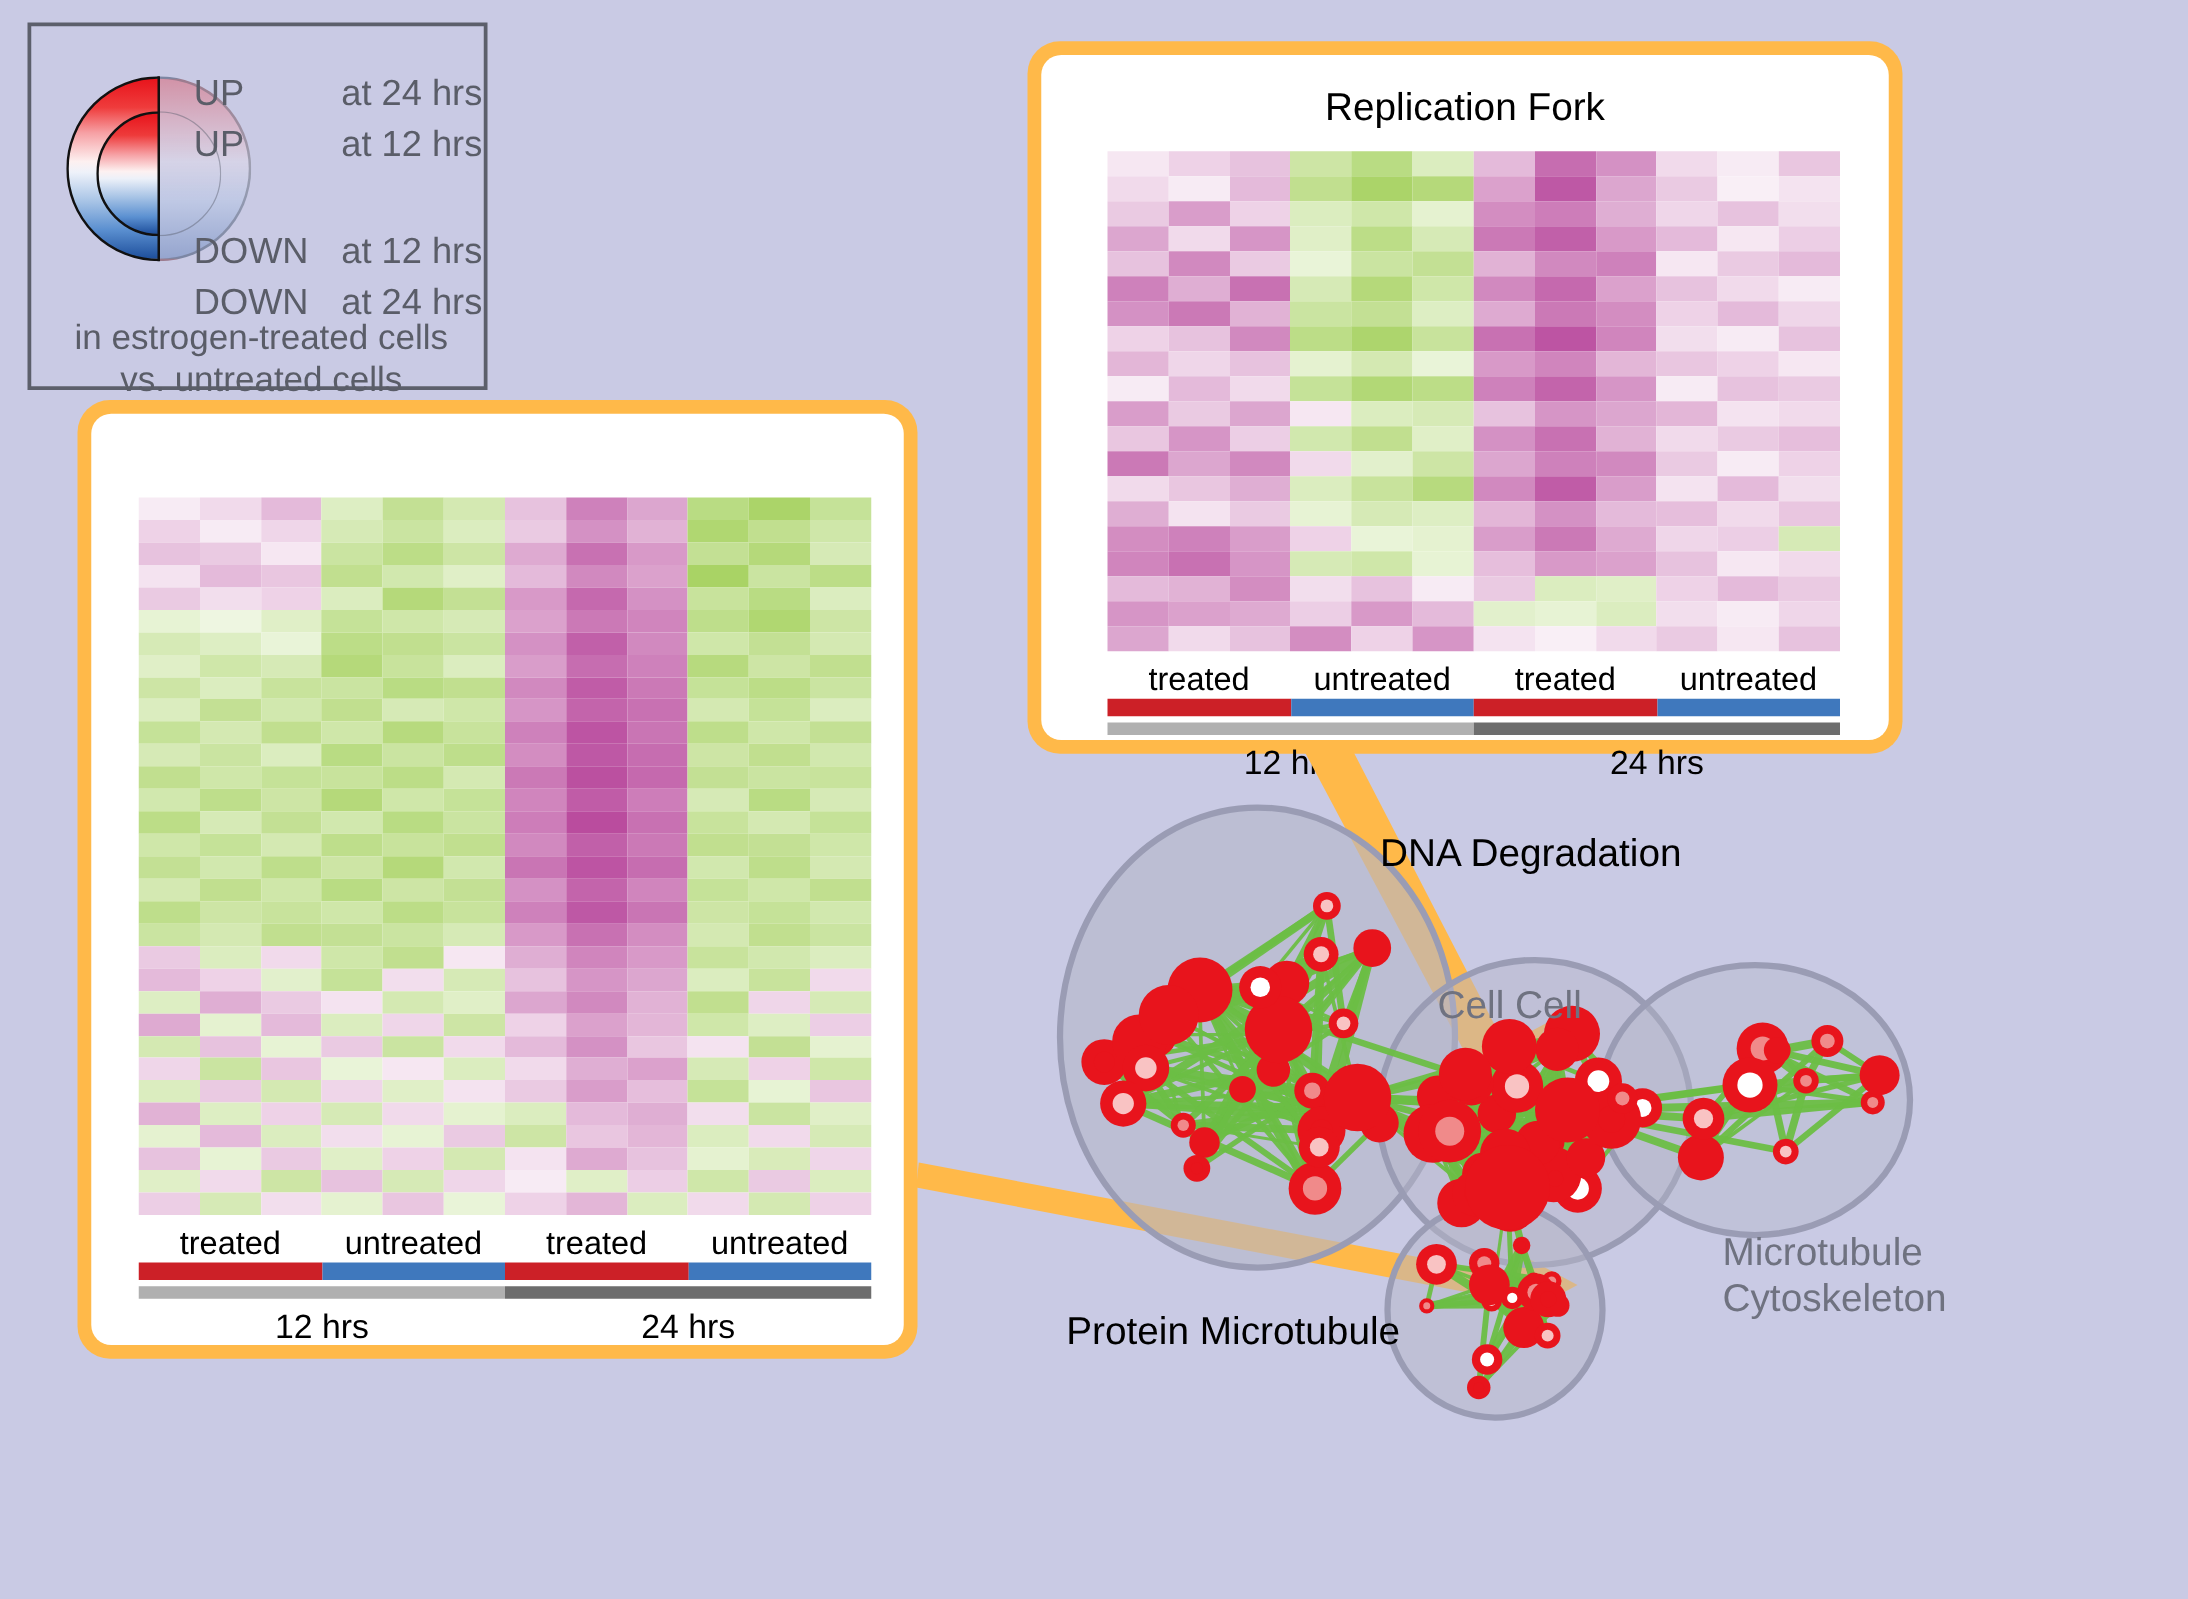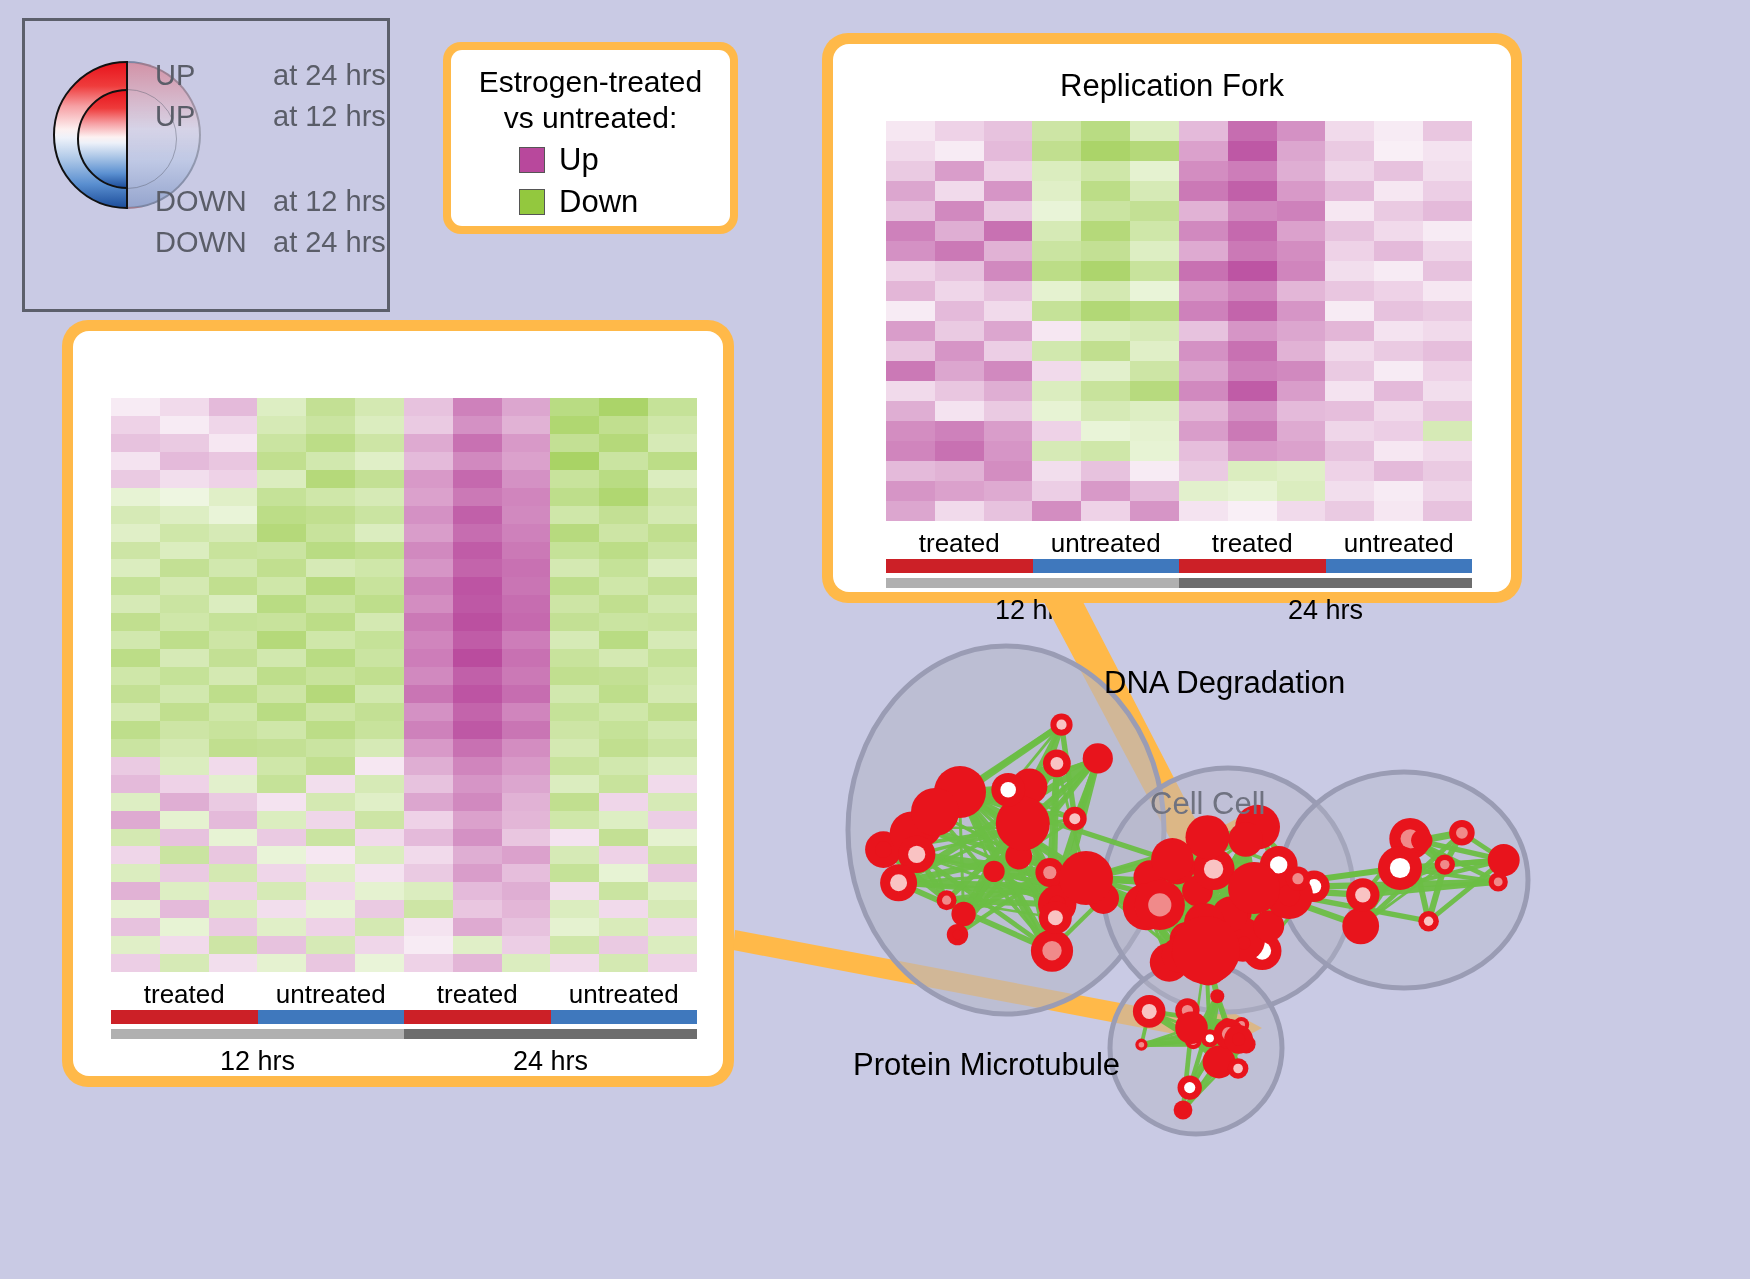--- a/index.html
+++ b/index.html
@@ -143,38 +143,26 @@
       </div>
       <div class="wl-row r3">
         <span class="wl-dir">DOWN</span>
         <span class="wl-time">at 12 hrs</span>
       </div>
       <div class="wl-row r4">
         <span class="wl-dir">DOWN</span>
         <span class="wl-time">at 24 hrs</span>
       </div>
     </div>
-  </div>
-
-  <div id="ud-legend">
-    <div id="ud-inner">
-      <div id="ud-title">
-        <div>Estrogen-treated</div>
-        <div>vs untreated:</div>
-      </div>
-      <div class="ud-item">
-        <span class="ud-sw" id="sw-up" style="background: rgb(184, 72, 156);"></span>
-        <span class="ud-lbl">Up</span>
-      </div>
-      <div class="ud-item">
-        <span class="ud-sw" id="sw-down" style="background: rgb(147, 200, 62);"></span>
-        <span class="ud-lbl">Down</span>
-      </div>
+    <div id="wheel-caption">
+      <div>in estrogen-treated cells</div>
+      <div>vs. untreated cells</div>
     </div>
   </div>
+
 
   <div class="card" id="card-rf">
     <div class="card-inner">
       <div class="card-title">Replication Fork</div>
       <div class="hm" id="hm-rf" style="grid-template-rows: repeat(20, 1fr);">
           <div class="hm-cell" style="background:rgb(246,231,242)"></div>
           <div class="hm-cell" style="background:rgb(238,210,231)"></div>
           <div class="hm-cell" style="background:rgb(231,194,222)"></div>
           <div class="hm-cell" style="background:rgb(205,229,165)"></div>
           <div class="hm-cell" style="background:rgb(185,220,131)"></div>
@@ -1353,16 +1341,20 @@
         <circle cx="1254.0" cy="888.0" r="26.0" fill="#e8141c"></circle>
         <circle cx="960.0" cy="792.0" r="26.0" fill="#e8141c"></circle>
         <circle cx="935.0" cy="812.0" r="24.0" fill="#e8141c"></circle>
         <circle cx="1400.0" cy="868.0" r="22.0" fill="#e8141c"></circle>
         <circle cx="1400.0" cy="868.0" r="10.1" fill="#ffffff"></circle>
       </g>
   </svg>
 
   <div class="net-label" id="lbl-dna">DNA Degradation</div>
   <div class="net-label" id="lbl-cc">Cell Cell</div>
+  <div class="net-label" id="lbl-mt">
+    <div>Microtubule</div>
+    <div>Cytoskeleton</div>
+  </div>
   <div class="net-label" id="lbl-ubq">
     <div>Protein Microtubule</div>
   </div>
 </div>
 
 </body></html>

